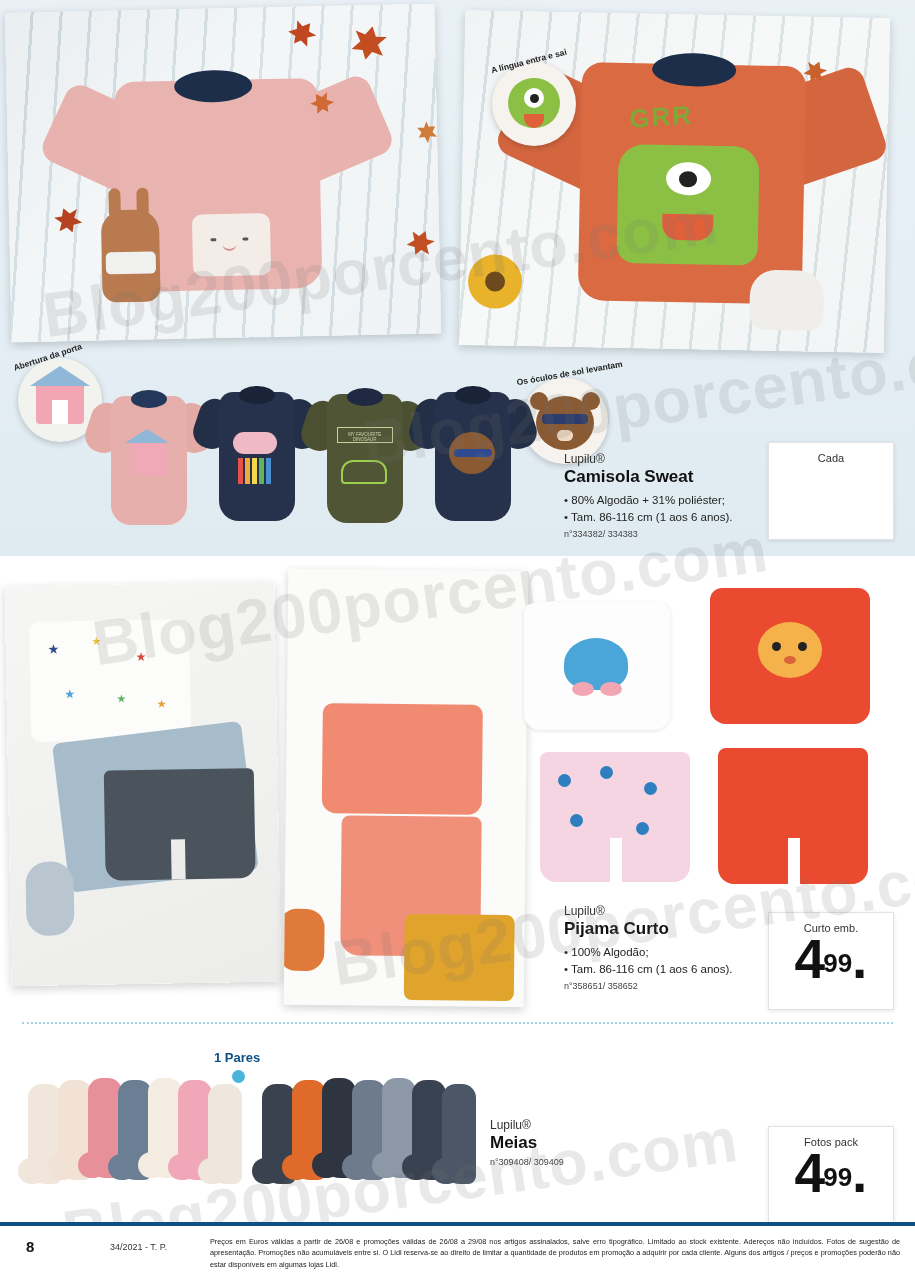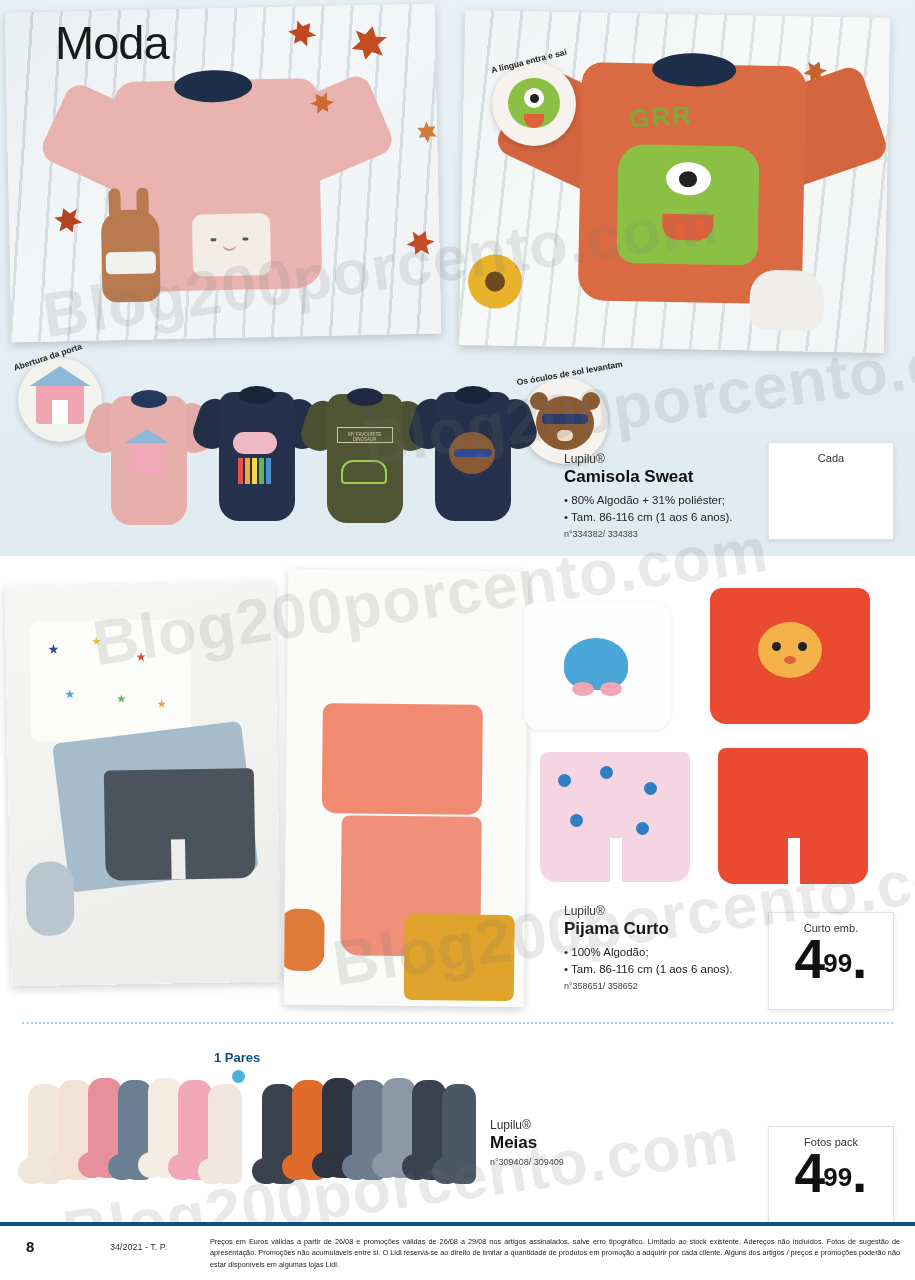--- a/index.html
+++ b/index.html
@@ -98,21 +98,20 @@
         letter-spacing:1px; pointer-events:none; white-space:nowrap; }
 </style>
 </head>
 <body>
 
 <div class="page">
 
   <div class="sec1">
 
     <div class="headline">
-      <div class="l1">Moda</div>
     </div>
 
     <div class="photo p1">
       <div class="plank"></div>
 
       <div class="sweater" style="left:60px; top:52px; width:300px; height:245px;">
         <div class="sl-l" style="background:#e8b2ae; left:-6%; top:16%; width:40%; height:34%; transform:rotate(26deg);"></div>
         <div class="sl-r" style="background:#e8b2ae; right:-6%; top:14%; width:40%; height:34%; transform:rotate(-22deg);"></div>
         <div class="body" style="background:#e9b4b0; left:16%; top:8%; width:68%; height:86%; border-radius:20px 20px 26px 26px;"></div>
         <div class="neck" style="background:#1d2e4a; left:36%; top:4%; width:26%; height:13%; border-radius:50%;"></div>

